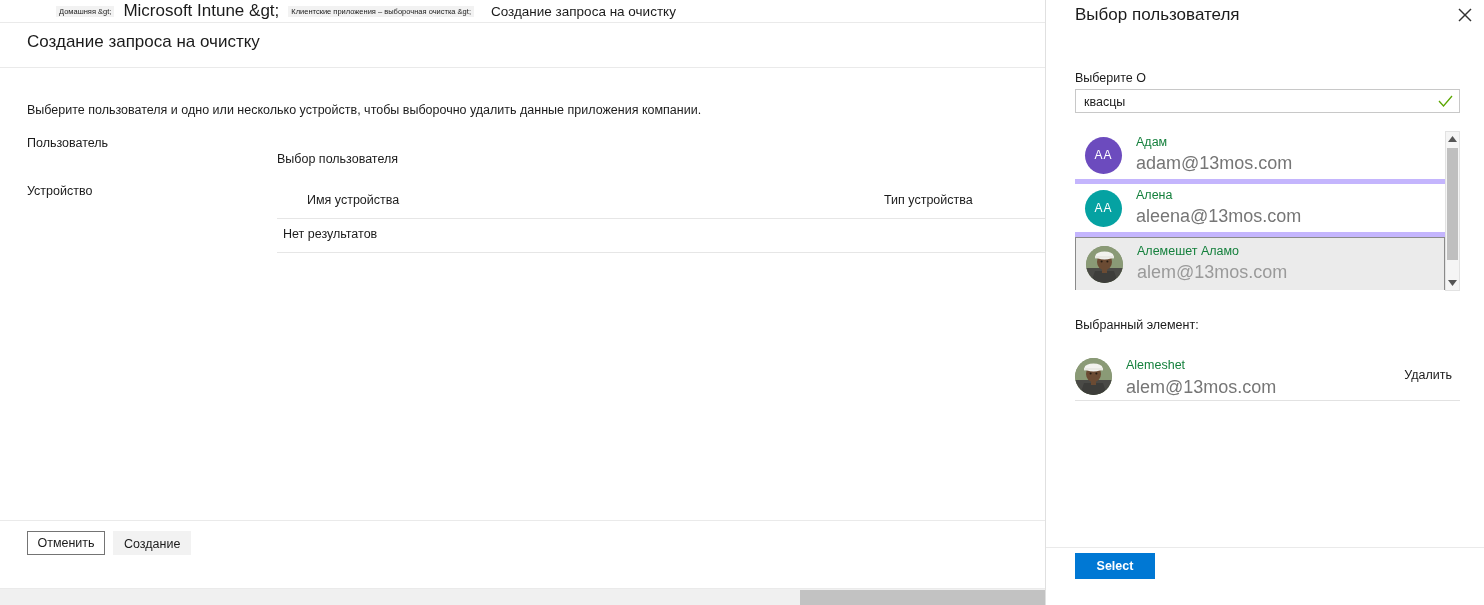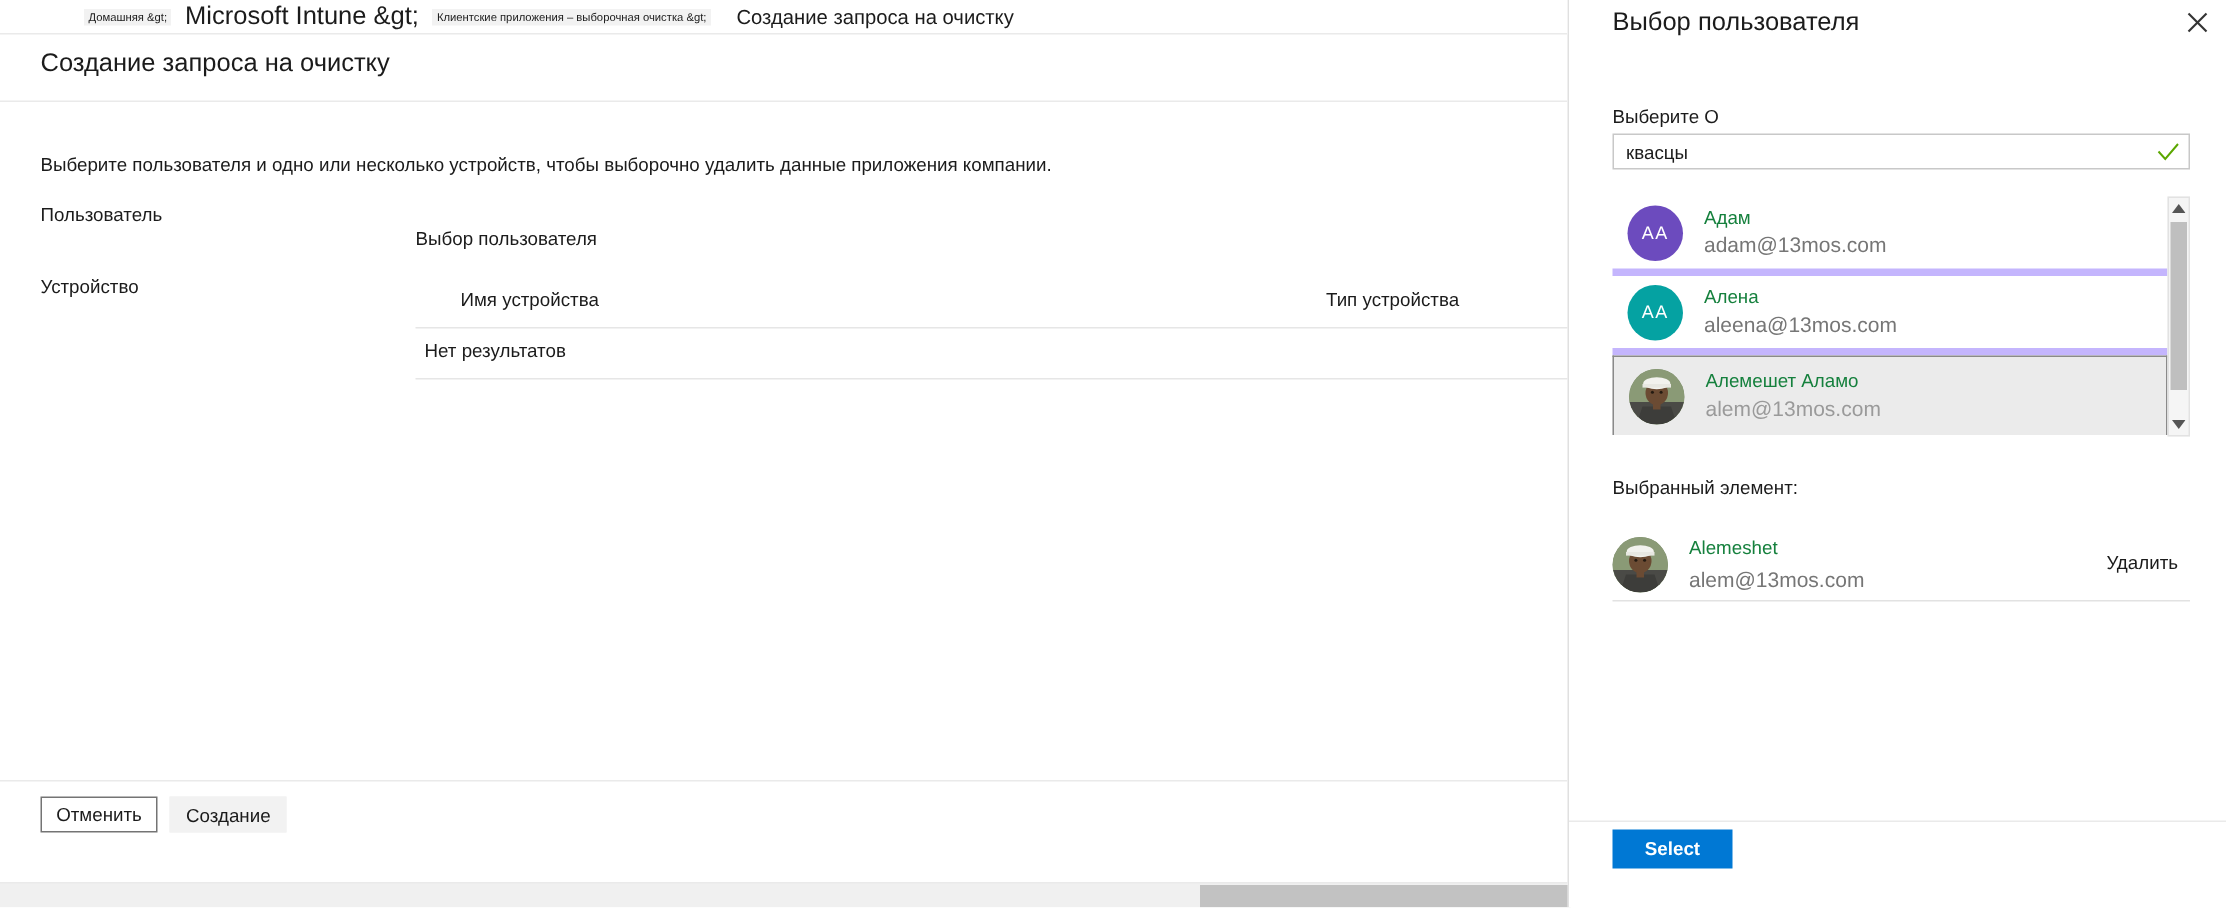--- a/index.html
+++ b/index.html
@@ -304,21 +304,21 @@
     margin-left: 14px;
     line-height: 1.35;
     overflow: hidden;
   }
   .row-name {
     font-size: 12.5px;
     color: #15803d;
     white-space: nowrap;
   }
   .row-mail {
-    font-size: 14px;
+    font-size: 18px;
     color: #767676;
     white-space: nowrap;
   }
   .selected .row-mail { color: #9a9a9a; }
 
   
   #list-scrollbar {
     position: absolute;
     left: 1445px; top: 131px;
     width: 15px;

